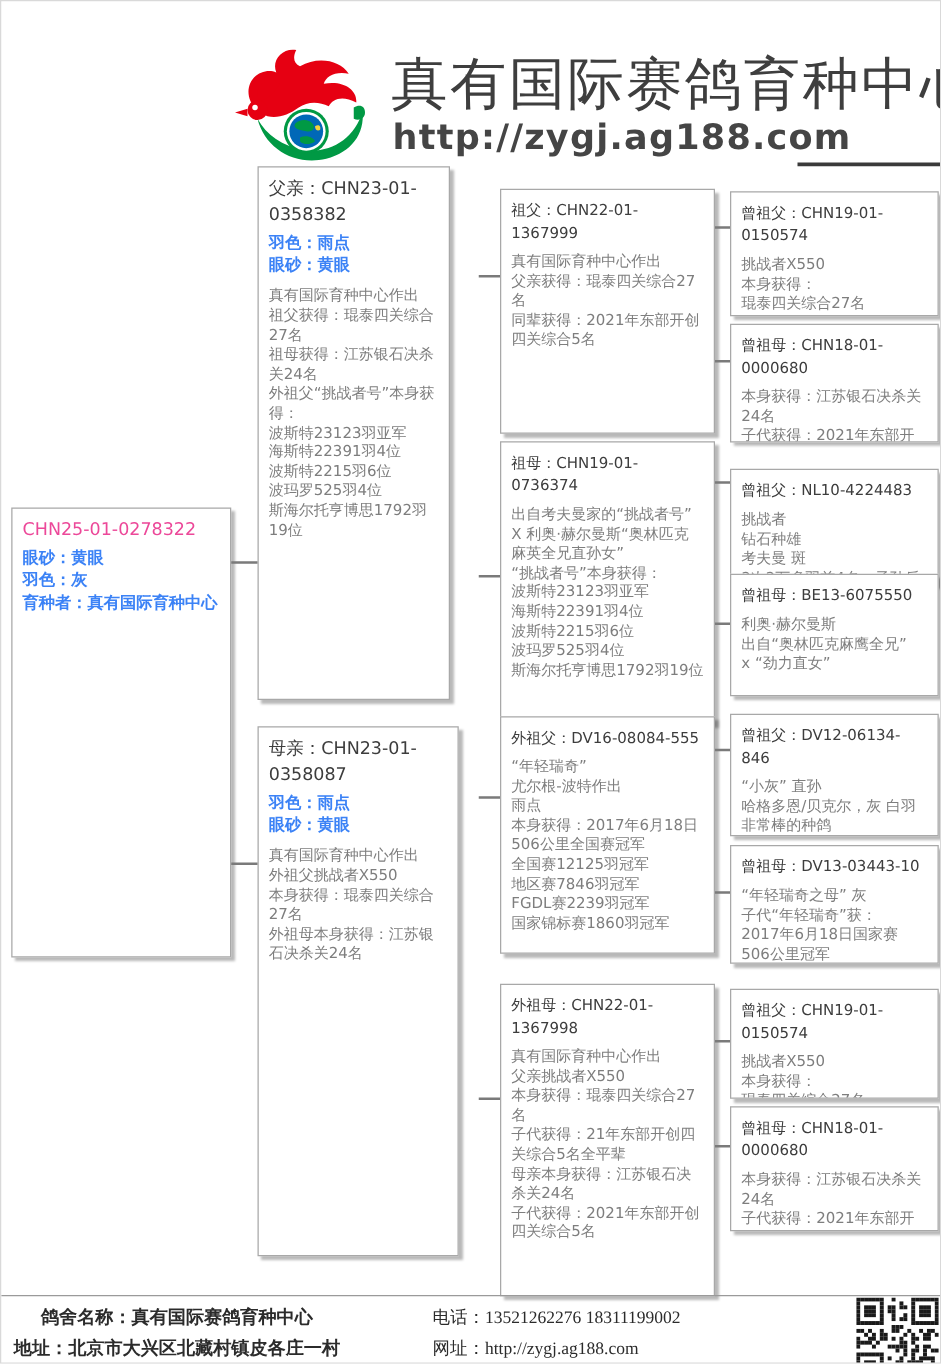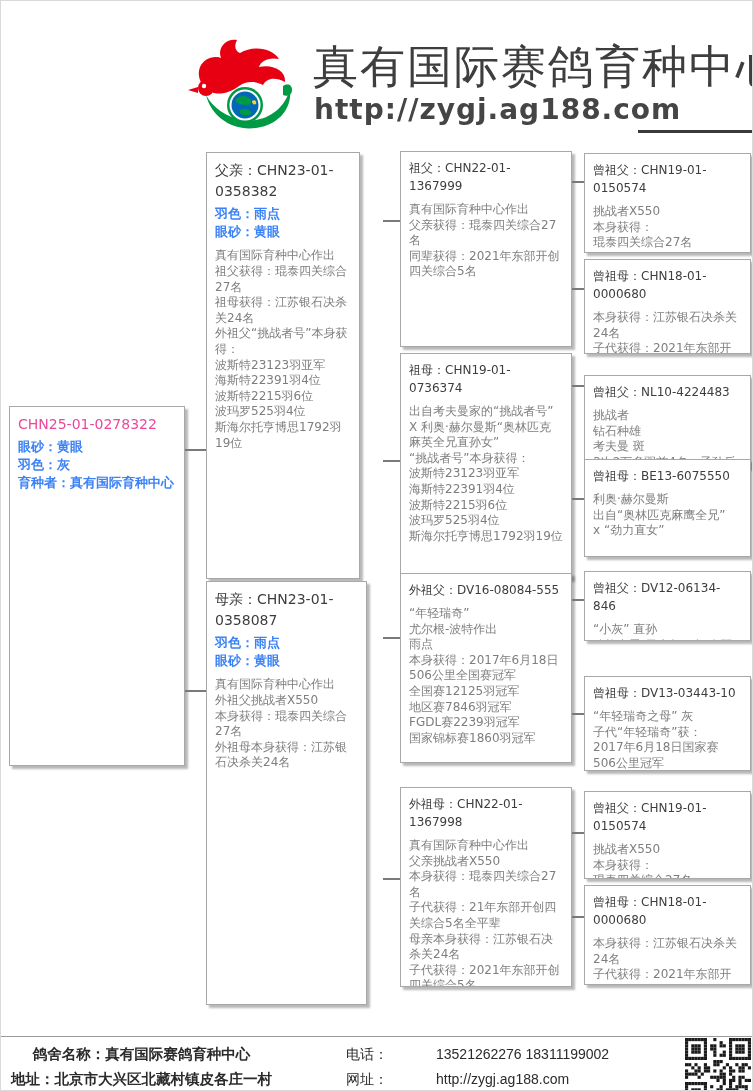--- a/index.html
+++ b/index.html
@@ -21,21 +21,21 @@
   .attrs .ln{font-weight:bold;color:#3b82f6;font-size:13px;line-height:1.4;}
   .pbody{margin-top:7px;}
   .pbody .ln{font-size:12px;color:#7e7e7e;line-height:1.3;word-break:break-word;}
 
   .conn{position:absolute;height:2px;background:#7a7a7a;}
 
   
   .fdivider{position:absolute;left:0;top:1035px;width:753px;height:1px;background:#9a9a9a;}
   .foot-left{position:absolute;left:10px;top:1041px;font-size:14.5px;color:#2b2b2b;font-weight:bold;line-height:25px;text-align:center;}
   .foot-mid{position:absolute;left:345px;top:1041px;font-size:14px;color:#2b2b2b;line-height:25px;}
-  .mono{font-family:Liberation Sans, sans-serif;font-size:14px;margin-left:48px;}
+  .mono{font-family:Liberation Serif, serif;font-size:14px;}
   .qr{position:absolute;left:684px;top:1037px;width:66px;height:66px;}
 </style>
 </head>
 <body>
 
 <div class="page">
 
   <svg class="logo" viewBox="0 0 128 108">
     <path d="M30,62 C18,58 12,46 16,36 C20,27 30,24 37,27 C33,17 42,7 53,9 C50,15 51,20 56,22 C70,14 88,17 95,28 C84,26 77,30 75,36 C91,33 102,41 101,51 C90,45 82,48 79,54 C71,50 62,50 55,55 C47,61 38,64 30,62 Z" fill="#e60012"></path>
     <path d="M24,50 C20,44 22,37 28,35 C26,30 31,25 36,27 C34,32 36,35 40,36 C36,42 31,48 24,50 Z" fill="#e60012"></path>
@@ -57,21 +57,21 @@
 
   <div class="pbox" style="left:8px;top:405px;width:176px;height:360px">
     <div class="title muted big">CHN25-01-0278322</div>
     <div class="attrs">
         <div class="ln">眼砂：黄眼</div>
         <div class="ln">羽色：灰</div>
         <div class="ln">育种者：真有国际育种中心</div>
       </div>
   </div>
 
-  <div class="pbox" style="left:205px;top:151px;width:154px;height:427px">
+  <div class="pbox" style="left:205px;top:132px;width:154px;height:427px">
     <div class="title big"><span>父亲：</span><span>CHN23-01-0358382</span></div>
     <div class="attrs">
         <div class="ln">羽色：雨点</div>
         <div class="ln">眼砂：黄眼</div>
       </div>
     <div class="pbody">
         <div class="ln">真有国际育种中心作出</div>
         <div class="ln">祖父获得：琨泰四关综合27名</div>
         <div class="ln">祖母获得：江苏银石决杀关24名</div>
         <div class="ln">外祖父“挑战者号”本身获得：</div>
@@ -126,21 +126,21 @@
         <div class="ln">尤尔根-波特作出</div>
         <div class="ln">雨点</div>
         <div class="ln">本身获得：2017年6月18日506公里全国赛冠军</div>
         <div class="ln">全国赛12125羽冠军</div>
         <div class="ln">地区赛7846羽冠军</div>
         <div class="ln">FGDL赛2239羽冠军</div>
         <div class="ln">国家锦标赛1860羽冠军</div>
       </div>
   </div>
 
-  <div class="pbox" style="left:399px;top:786px;width:172px;height:200px">
+  <div class="pbox" style="left:399px;top:786px;width:172px;height:250px">
     <div class="title"><span>外祖母：</span><span>CHN22-01-1367998</span></div>
     <div class="pbody">
         <div class="ln">真有国际育种中心作出</div>
         <div class="ln">父亲挑战者X550</div>
         <div class="ln">本身获得：琨泰四关综合27名</div>
         <div class="ln">子代获得：21年东部开创四关综合5名全平辈</div>
         <div class="ln">母亲本身获得：江苏银石决杀关24名</div>
         <div class="ln">子代获得：2021年东部开创四关综合5名</div>
       </div>
   </div>
@@ -174,21 +174,21 @@
 
   <div class="pbox" style="left:583px;top:458px;width:167px;height:98px">
     <div class="title"><span>曾祖母：</span><span>BE13-6075550</span></div>
     <div class="pbody">
         <div class="ln">利奥·赫尔曼斯</div>
         <div class="ln">出自“奥林匹克麻鹰全兄”</div>
         <div class="ln">x “劲力直女”</div>
       </div>
   </div>
 
-  <div class="pbox" style="left:583px;top:570px;width:167px;height:70px">
+  <div class="pbox" style="left:583px;top:570px;width:167px;height:98px">
     <div class="title"><span>曾祖父：</span><span>DV12-06134-846</span></div>
     <div class="pbody">
         <div class="ln">“小灰” 直孙</div>
         <div class="ln">哈格多恩/贝克尔，灰 白羽</div>
         <div class="ln">非常棒的种鸽</div>
       </div>
   </div>
 
   <div class="pbox" style="left:583px;top:675px;width:167px;height:95px">
     <div class="title"><span>曾祖母：</span><span>DV13-03443-10</span></div>

